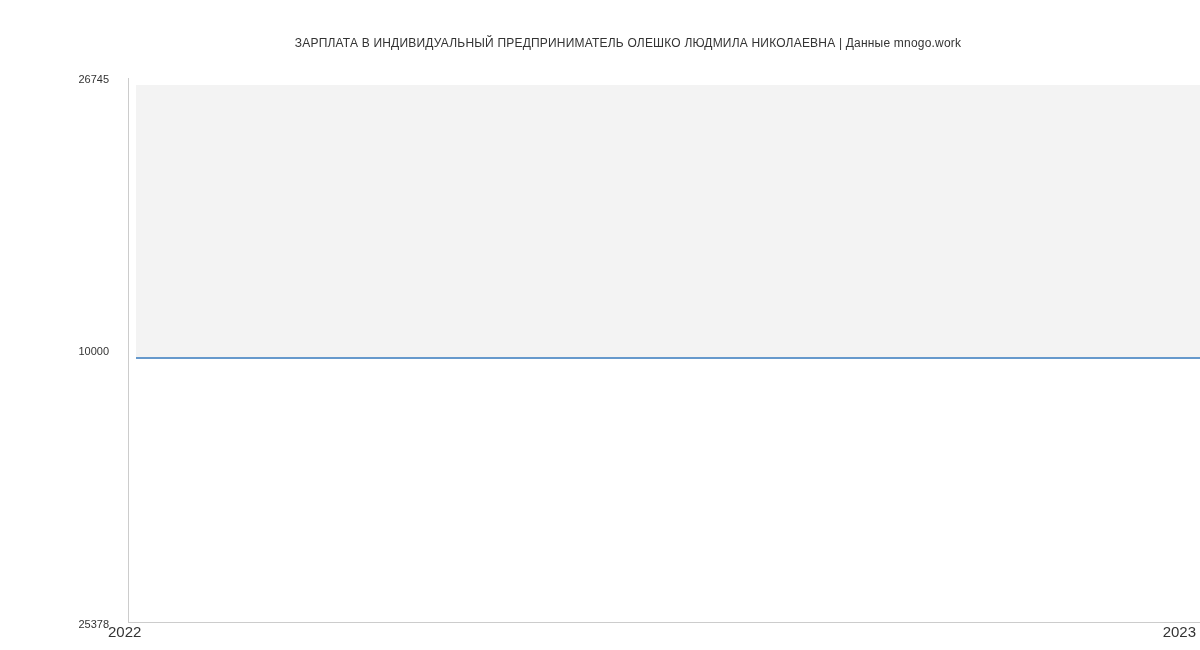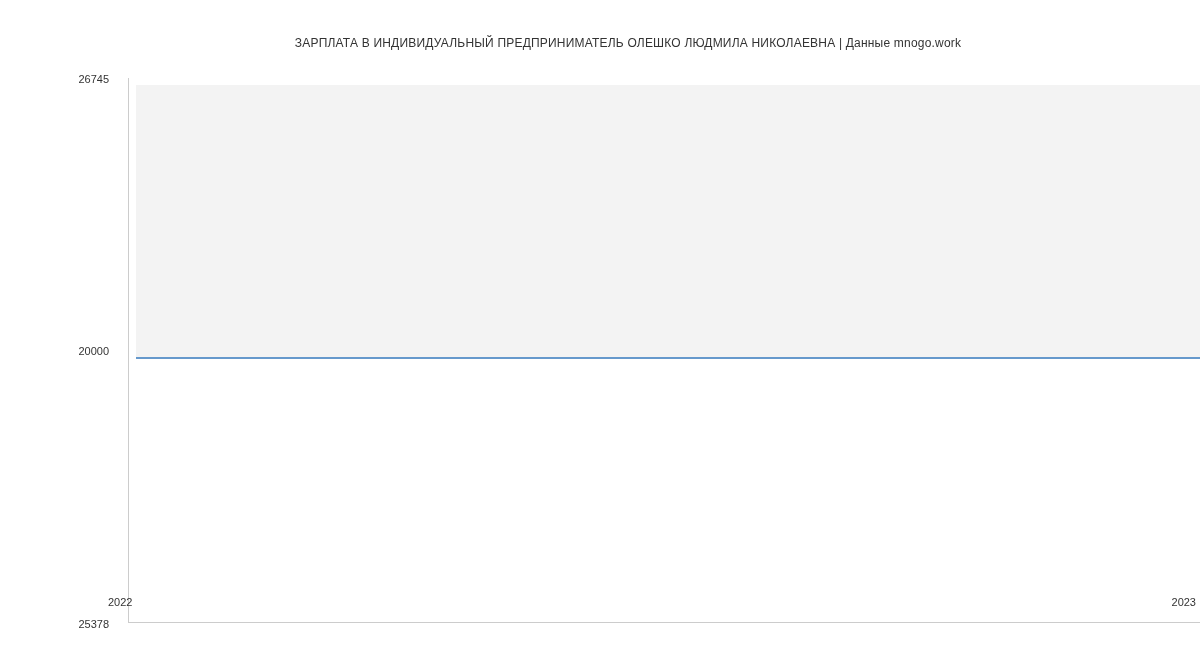--- a/index.html
+++ b/index.html
@@ -67,41 +67,41 @@
       top: 590px;
     }
     .y-tick-1 {
       top: 317px;
     }
     .y-tick-2 {
       top: 45px;
     }
     .x-tick {
       position: absolute;
-      font-size: 11px;
+      font-size: 15px;
       color: #333333;
-      top: 568px;
+      top: 595px;
     }
     .x-tick-0 {
       left: 80px;
     }
     .x-tick-1 {
       right: 18px;
     }
   </style>
 </head>
 <body>
 
 <div class="chart-container">
   <div class="chart-title">ЗАРПЛАТА В ИНДИВИДУАЛЬНЫЙ ПРЕДПРИНИМАТЕЛЬ ОЛЕШКО ЛЮДМИЛА НИКОЛАЕВНА | Данные mnogo.work</div>
 
   <div class="plot-area">
     <div class="area-fill"></div>
     <div class="line"></div>
   </div>
 
   <div class="y-tick y-tick-0">25378</div>
-  <div class="y-tick y-tick-1">20000</div>
+  <div class="y-tick y-tick-1">10000</div>
   <div class="y-tick y-tick-2">26745</div>
 
   <div class="x-tick x-tick-0">2022</div>
   <div class="x-tick x-tick-1">2023</div>
 </div>
 
 </body></html>

